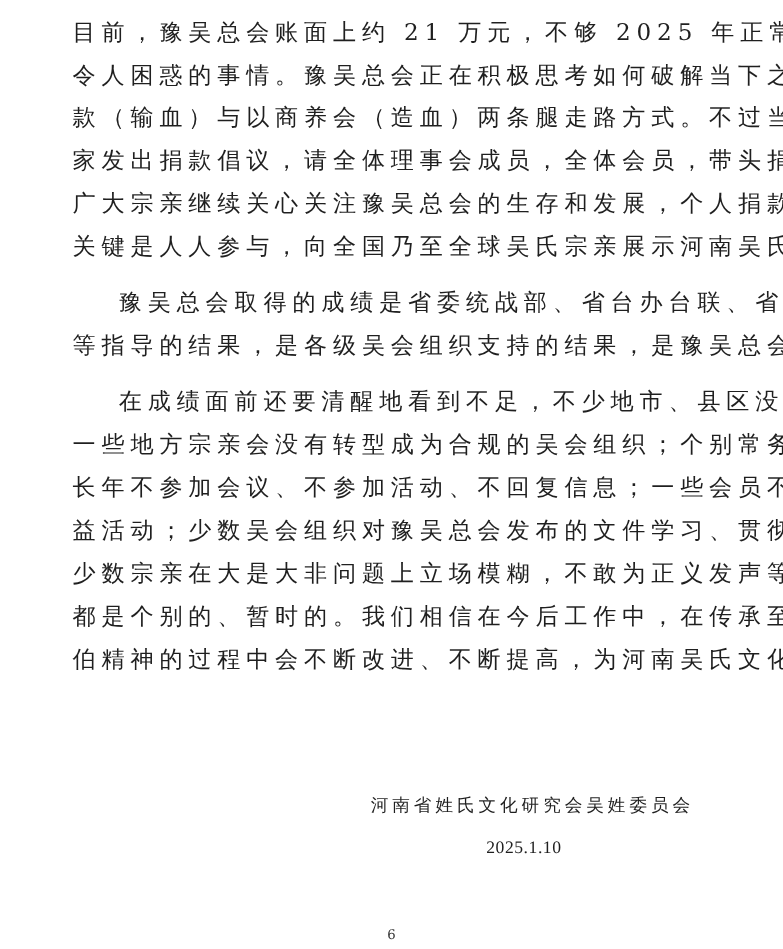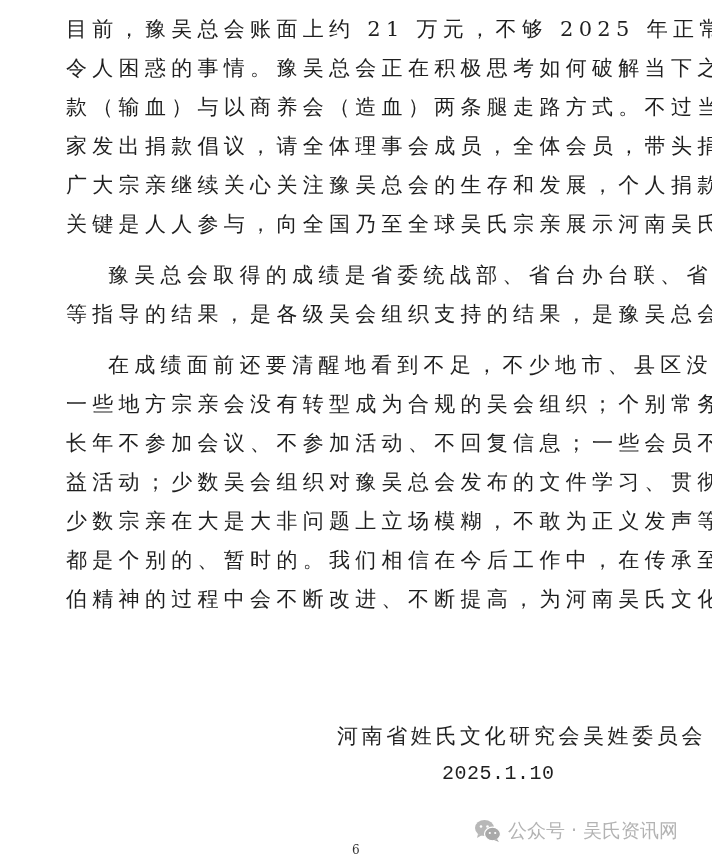--- a/index.html
+++ b/index.html
@@ -37,30 +37,30 @@
     .para-gap {
       height: 12px;
     }
     .indent {
       padding-left: 42px;
     }
     .signature {
       position: absolute;
       left: 337px;
       top: 722px;
-      font-size: 21px;
+      font-size: 16px;
       letter-spacing: 3.6px;
       white-space: nowrap;
     }
     .date {
       position: absolute;
       left: 442px;
       top: 762px;
-      font-size: 20px;
-      font-family: Liberation Mono, monospace;
+      font-size: 16px;
+      font-family: Liberation Serif, serif;
       letter-spacing: 0.5px;
       white-space: nowrap;
     }
     .watermark {
       position: absolute;
       left: 474px;
       top: 818px;
       display: flex;
       align-items: center;
       color: #b3b3b3;
@@ -110,30 +110,15 @@
       <div class="line">益活动；少数吴会组织对豫吴总会发布的文件学习、贯彻、落实的不够；</div>
       <div class="line">少数宗亲在大是大非问题上立场模糊，不敢为正义发声等等。但这些问题</div>
       <div class="line">都是个别的、暂时的。我们相信在今后工作中，在传承至德文化、弘扬泰</div>
       <div class="line">伯精神的过程中会不断改进、不断提高，为河南吴氏文化发展、公益事业</div>
     </div>
   </div>
 
   <div class="signature">河南省姓氏文化研究会吴姓委员会</div>
   <div class="date">2025.1.10</div>
 
-  <div class="watermark">
-    <span class="wm-icon">
-      <svg width="28" height="24" viewBox="0 0 28 24">
-        <ellipse cx="10.5" cy="9" rx="9.5" ry="8" fill="#b8b8b8"></ellipse>
-        <path d="M4 15 L3 19 L8 16 Z" fill="#b8b8b8"></path>
-        <ellipse cx="18.5" cy="15" rx="8" ry="6.8" fill="#a9a9a9" stroke="#ffffff" stroke-width="1.2"></ellipse>
-        <path d="M23 20 L25 23 L20 21 Z" fill="#a9a9a9"></path>
-        <circle cx="7" cy="7.5" r="1.3" fill="#fff"></circle>
-        <circle cx="13.5" cy="7.5" r="1.3" fill="#fff"></circle>
-        <circle cx="15.8" cy="14" r="1.1" fill="#fff"></circle>
-        <circle cx="21.2" cy="14" r="1.1" fill="#fff"></circle>
-      </svg>
-    </span>
-    <span>公众号 · 吴氏资讯网</span>
-  </div>
 
   <div class="page-number">6</div>
 </div>
 
 </body></html>

